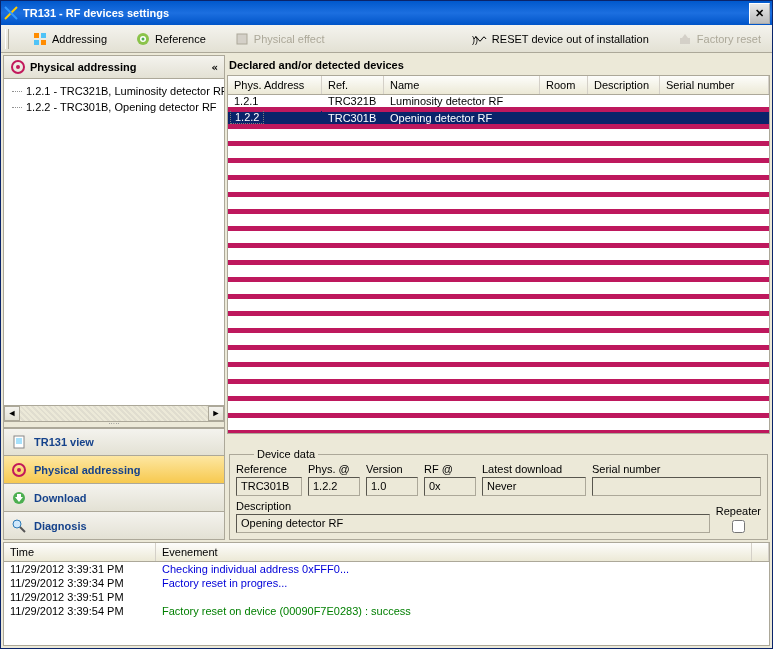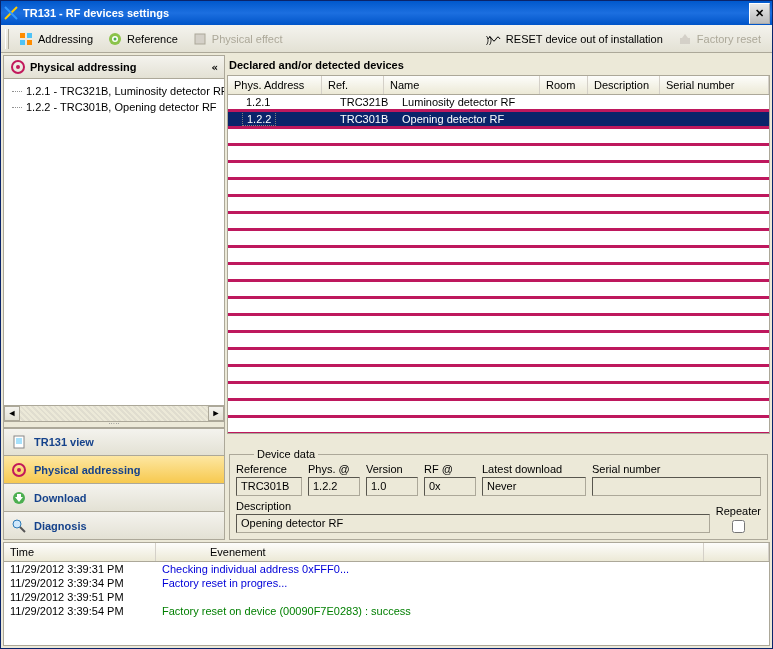--- a/index.html
+++ b/index.html
@@ -5,21 +5,21 @@
 * { box-sizing: border-box; margin: 0; padding: 0; }
 body { font-family: Tahoma, Arial, sans-serif; font-size: 11px; background: #ece9d8; width: 773px; height: 649px; overflow: hidden; }
 
 .window { width: 773px; height: 649px; border: 1px solid #0a246a; display: flex; flex-direction: column; }
 
 .titlebar { background: linear-gradient(to bottom, #0058cc 0%, #1c6fe0 50%, #0054c8 100%); color: #fff; height: 24px; display: flex; align-items: center; padding: 0 2px; }
 .titlebar .ticon { width: 16px; height: 16px; margin-right: 4px; display: flex; align-items: center; justify-content: center; }
 .titlebar .title { font-weight: bold; flex: 1; }
 .titlebar .close { width: 21px; height: 21px; background: linear-gradient(to bottom, #e8e8e8, #bcbcbc); border: 1px outset #fff; display: flex; align-items: center; justify-content: center; font-family: Arial; font-weight: bold; font-size: 11px; color: #000; cursor: pointer; }
 
-.toolbar { background: linear-gradient(to bottom, #f4f3ee, #e3e1d4); height: 28px; border-bottom: 1px solid #aca899; display: flex; align-items: center; padding: 0 4px; gap: 0; }
+.toolbar { background: linear-gradient(to bottom, #f4f3ee, #e3e1d4); height: 28px; border-bottom: 1px solid #aca899; display: flex; align-items: center; padding: 0 4px; gap: 14px; }
 .tb-drag { width: 4px; height: 20px; border-left: 1px solid #fff; border-right: 1px solid #aca899; margin-right: 2px; }
 .tb-btn { display: flex; align-items: center; gap: 4px; padding: 2px 6px; border: 1px solid transparent; border-radius: 2px; cursor: pointer; }
 .tb-btn.disabled { color: #aca899; cursor: default; }
 .tb-spacer { flex: 1; }
 .ic16 { width: 16px; height: 16px; display: inline-flex; align-items: center; justify-content: center; }
 
 .content { flex: 1; display: flex; flex-direction: column; padding: 2px; gap: 2px; min-height: 0; }
 .upper { flex: 1; display: flex; gap: 2px; min-height: 0; }
 
 .left-col { width: 222px; display: flex; flex-direction: column; gap: 0; }
@@ -38,21 +38,21 @@
 .stack-btn + .stack-btn { border-top: none; }
 .stack-btn.active { background: linear-gradient(to bottom, #fde7a2, #f7c94f); }
 .stack-btn .ic16 { width: 18px; }
 
 .right-col { flex: 1; display: flex; flex-direction: column; min-width: 0; }
 .group-title { font-weight: bold; padding: 4px 2px; }
 .grid-wrap { flex: 1; border: 1px solid #aca899; background: #fff; display: flex; flex-direction: column; min-height: 0; margin-bottom: 20px; }
 .grid-head { display: flex; background: linear-gradient(to bottom,#fdfdfb,#ece9d6); border-bottom: 1px solid #aca899; }
 .gh { padding: 3px 6px; border-right: 1px solid #d4d0c8; font-weight: normal; text-align: left; }
 .grid-body { flex: 1; overflow: auto; }
-.grow { display: flex; border-bottom: 3px solid #be185d; height: 17px; align-items: center; padding-left: 12px; }
+.grow { display: flex; border-bottom: 5px solid #be185d; height: 17px; align-items: flex-end; }
 .grow.selected { background: #0a246a; color: #fff; }
 .gc { padding: 0 6px; border-right: 1px solid transparent; overflow: hidden; white-space: nowrap; }
 .grow.selected .gc { border-right: 1px solid #0a246a; }
 .grow .dotted { border: 1px dotted #808080; margin: 0 2px; padding: 0 4px; height: 14px; line-height: 13px; }
 
 .c-addr { width: 94px; }
 .c-ref { width: 62px; }
 .c-name { width: 156px; }
 .c-room { width: 48px; }
 .c-desc { width: 72px; }
@@ -61,21 +61,21 @@
 .fieldset { border: 1px solid #aca899; padding: 4px 6px 6px 6px; position: relative; margin: 0 2px; }
 .fieldset .legend { position: absolute; top: -7px; left: 24px; background: #ece9d8; padding: 0 3px; }
 .fd-row { display: flex; gap: 6px; align-items: flex-end; margin-top: 4px; }
 .fd-col { display: flex; flex-direction: column; gap: 2px; }
 .fd-col .lbl { white-space: nowrap; }
 .ro-input { background: #ece9d8; border: 1px inset #aca899; padding: 2px 4px; height: 19px; }
 .chk-wrap { display: flex; flex-direction: column; align-items: center; gap: 2px; margin-left: auto; }
 .chk-wrap input { margin-top: 1px; }
 
 .log-panel { height: 104px; border: 1px solid #aca899; background: #fff; display: flex; flex-direction: column; }
-.log-head { display: flex; background: linear-gradient(to bottom,#fdfdfb,#ece9d6); border-bottom: 1px solid #aca899; gap: 48px; }
+.log-head { display: flex; background: linear-gradient(to bottom,#fdfdfb,#ece9d6); border-bottom: 1px solid #aca899; }
 .lh { padding: 3px 6px; border-right: 1px solid #d4d0c8; }
 .lh-time { width: 152px; }
 .lh-ev { flex: 1; }
 .lh-sp { width: 17px; }
 .log-body { flex: 1; overflow: auto; }
 .log-row { display: flex; padding: 1px 0; }
 .lr-time { width: 152px; padding: 0 6px; color: #000; }
 .lr-ev { flex: 1; padding: 0 6px; }
 .blue { color: #0000d8; }
 .green { color: #007f00; }

